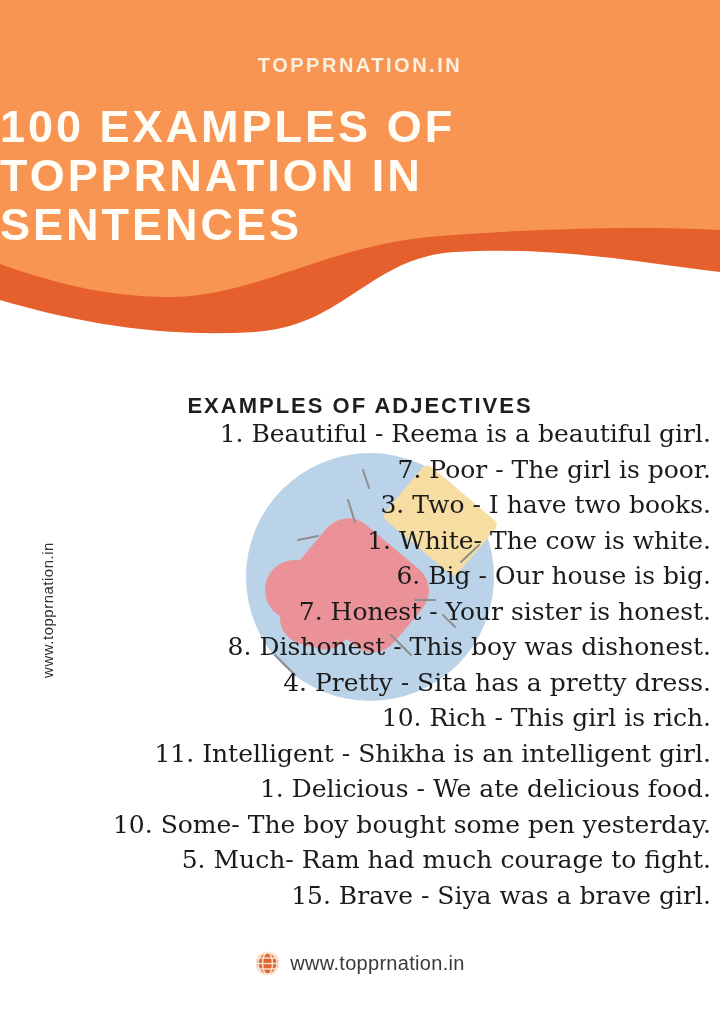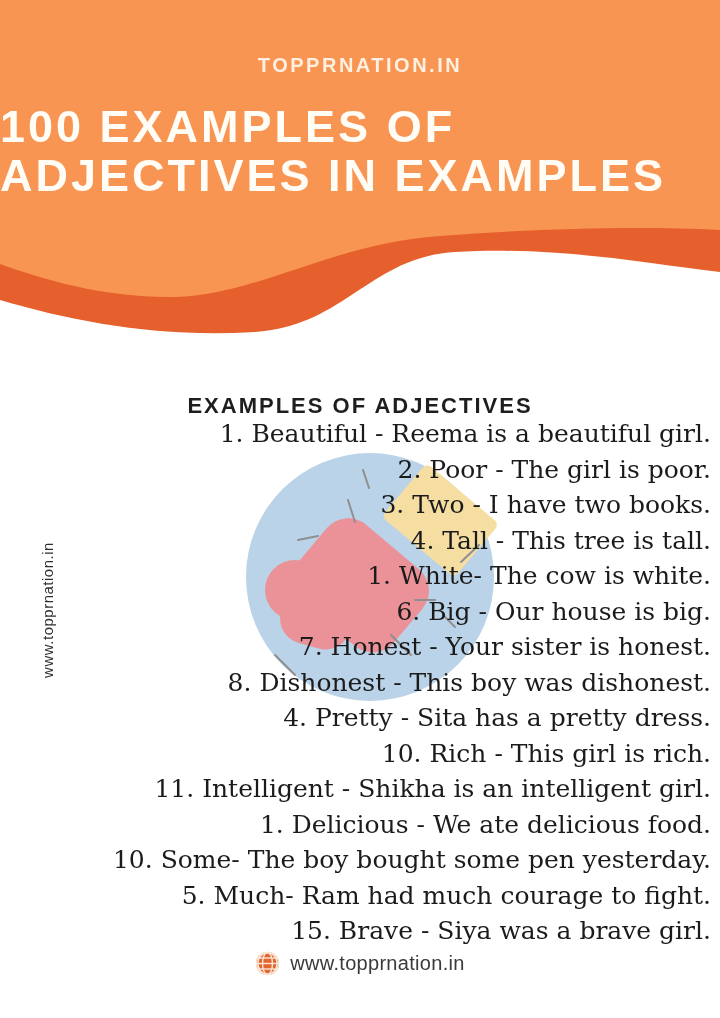--- a/index.html
+++ b/index.html
@@ -66,21 +66,21 @@
 
     <path d="M0,0 H720 V272 C650,264 560,246 455,252 C370,257 345,326 255,332 C160,338 75,322 0,300 Z" fill="#e5602c"></path>
 
     <path d="M0,0 H720 V230 C640,226 545,228 440,236 C330,244 258,295 175,297 C105,298 45,280 0,264 Z" fill="#f99552"></path>
   </svg>
 
   <div class="site-label">TOPPRNATION.IN</div>
 
   <div class="main-title">
     <div>100 EXAMPLES OF</div>
-    <div>ADJECTIVES IN EXAMPLES</div>
+    <div>TOPPRNATION IN SENTENCES</div>
   </div>
 
   <svg class="logo-watermark" width="254" height="254" viewBox="0 0 254 254">
     <circle cx="127" cy="127" r="124" fill="#bad3e8"></circle>
     <g fill="#f6dda1">
       <rect x="150" y="35" width="95" height="70" rx="6" transform="rotate(40 197 70)"></rect>
       <rect x="92" y="85" width="38" height="58" rx="4" transform="rotate(40 111 114)"></rect>
     </g>
     <g fill="#eb9298">
       <rect x="55" y="85" width="125" height="100" rx="28" transform="rotate(40 117 135)"></rect>
@@ -98,23 +98,22 @@
       <line x1="200" y1="165" x2="212" y2="177"></line>
     </g>
   </svg>
 
   <div class="side-watermark">www.topprnation.in</div>
 
   <div class="section-heading">EXAMPLES OF ADJECTIVES</div>
 
   <ol class="examples">
     <li>1. Beautiful - Reema is a beautiful girl.</li>
-    <li>2. Poor - The girl is poor.</li>
+    <li>7. Poor - The girl is poor.</li>
     <li>3. Two - I have two books.</li>
-    <li>4. Tall - This tree is tall.</li>
     <li>1. White- The cow is white.</li>
     <li>6. Big - Our house is big.</li>
     <li>7. Honest - Your sister is honest.</li>
     <li>8. Dishonest - This boy was dishonest.</li>
     <li>4. Pretty - Sita has a pretty dress.</li>
     <li>10. Rich - This girl is rich.</li>
     <li>11. Intelligent - Shikha is an intelligent girl.</li>
     <li>1. Delicious - We ate delicious food.</li>
     <li>10. Some- The boy bought some pen yesterday.</li>
     <li>5. Much- Ram had much courage to fight.</li>

